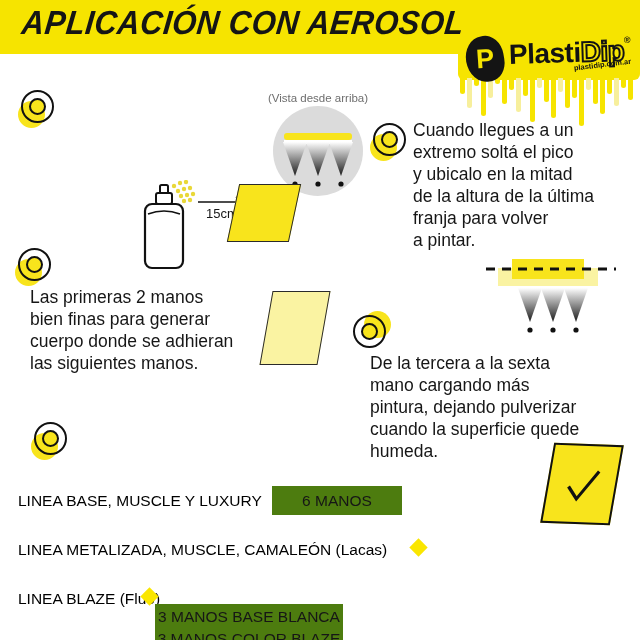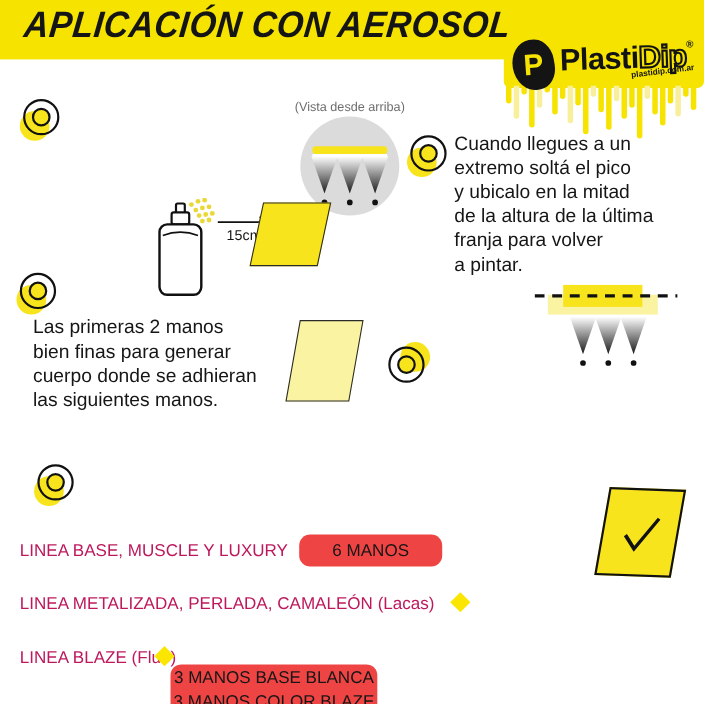--- a/index.html
+++ b/index.html
@@ -69,23 +69,23 @@
   .stripe-bright{position:absolute;left:512px;top:259px;width:72px;height:20px;background:#F8E41C;}
   .dashline{position:absolute;left:486px;top:266px;}
   .cones-big{position:absolute;left:514px;top:288px;}
 
   
   .check-tag{position:absolute;left:547px;top:444px;width:66px;height:76px;background:#F8E41C;
              border:2px solid #111;transform:skewX(-8deg) rotate(2deg);
              display:flex;align-items:center;justify-content:center;}
 
   
-  .coat-label{position:absolute;left:18px;font-size:15.5px;color:#be185d;white-space:nowrap;text-align:center;}
-  .coat-box{position:absolute;background:#ef4444;display:flex;align-items:center;justify-content:center;
-            text-align:center;border-radius:10px;}
+  .coat-label{position:absolute;left:18px;font-size:15.5px;color:#000000;white-space:nowrap;text-align:center;}
+  .coat-box{position:absolute;background:#4d7c0f;display:flex;align-items:center;justify-content:center;
+            text-align:center;}
   .coat-value{font-size:15.5px;color:#161616;white-space:pre-line;line-height:1.38;}
   .connector{position:absolute;width:13px;height:13px;background:#FAE600;transform:rotate(45deg);}
 </style>
 </head>
 <body>
 
 <div id="canvas">
 
   <header class="banner">
     <h1 class="title">APLICACIÓN CON AEROSOL</h1>
@@ -224,39 +224,44 @@
     <circle cx="16" cy="42" r="2.6" fill="#111"></circle>
     <circle cx="39" cy="42" r="2.6" fill="#111"></circle>
     <circle cx="62" cy="42" r="2.6" fill="#111"></circle>
   </svg>
 
   <div class="bullet blob-tr" style="left:352px;top:314px">
     <div class="blob"></div>
       <div class="outer"></div>
       <div class="inner"></div>
   </div>
+  <div class="step-text" style="left:370px;top:352px;width:270px">De la tercera a la sexta
+mano cargando más
+pintura, dejando pulverizar
+cuando la superficie quede
+humeda.</div>
 
   <div class="check-tag">
     <svg width="46" height="46" viewBox="0 0 46 46">
       <polyline points="10,26 20,38 38,10" fill="none" stroke="#111" stroke-width="3.2"></polyline>
     </svg>
   </div>
 
   <div class="bullet" style="left:33px;top:421px">
     <div class="blob"></div>
       <div class="outer"></div>
       <div class="inner"></div>
   </div>
 
   <div class="coat-label" style="top:492px">LINEA BASE, MUSCLE Y LUXURY</div>
   <div class="coat-box" style="left:272px;top:486px;width:130px;height:29px">
     <div class="coat-value">6 MANOS</div>
   </div>
 
-  <div class="coat-label" style="top:541px">LINEA METALIZADA, PERLADA, CAMALEÓN (Lacas)</div>
+  <div class="coat-label" style="top:541px">LINEA METALIZADA, MUSCLE, CAMALEÓN (Lacas)</div>
   <div class="connector" style="left:412px;top:541px"></div>
 
   <div class="coat-label" style="top:590px">LINEA BLAZE (Fluo)</div>
   <div class="connector" style="left:143px;top:590px"></div>
   <div class="coat-box" style="left:155px;top:604px;width:188px;height:47px">
     <div class="coat-value">3 MANOS BASE BLANCA
 3 MANOS COLOR BLAZE</div>
   </div>
 
 </div>

